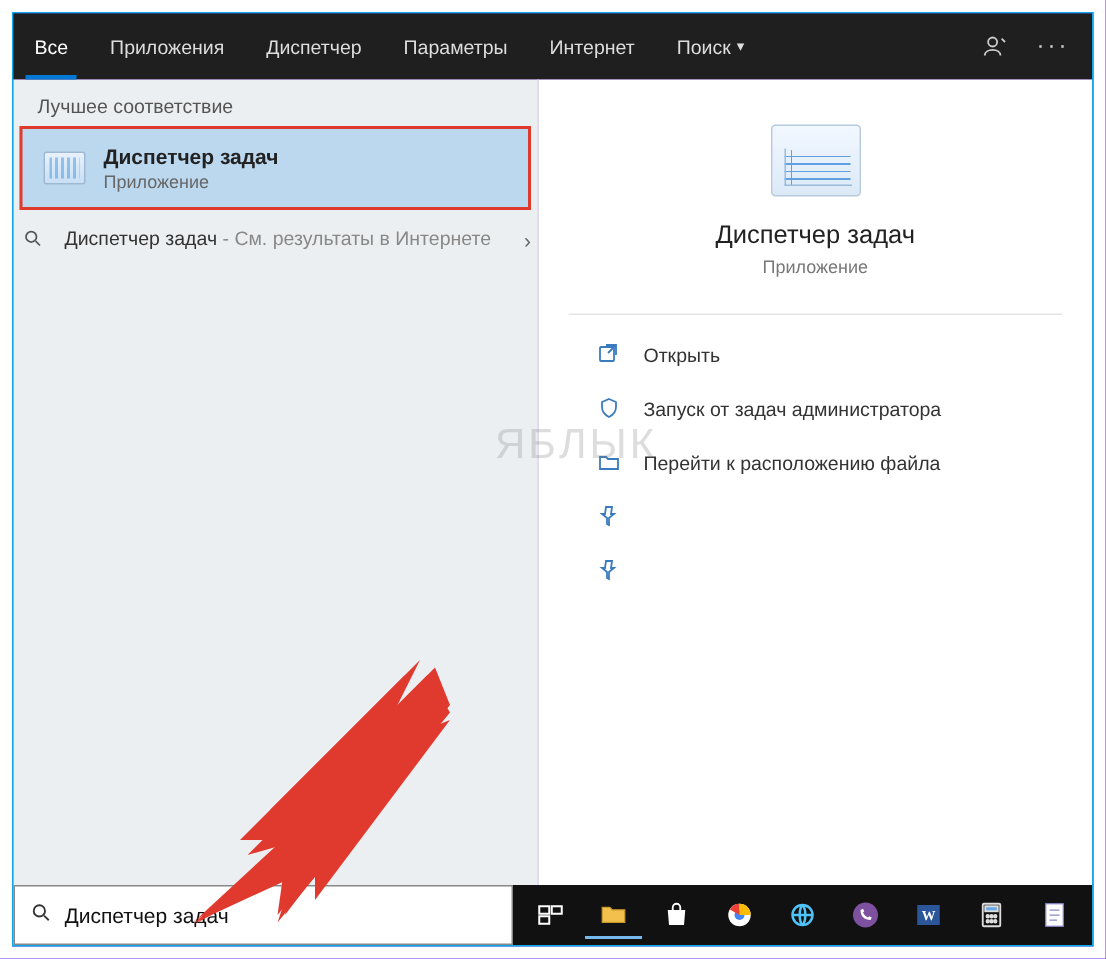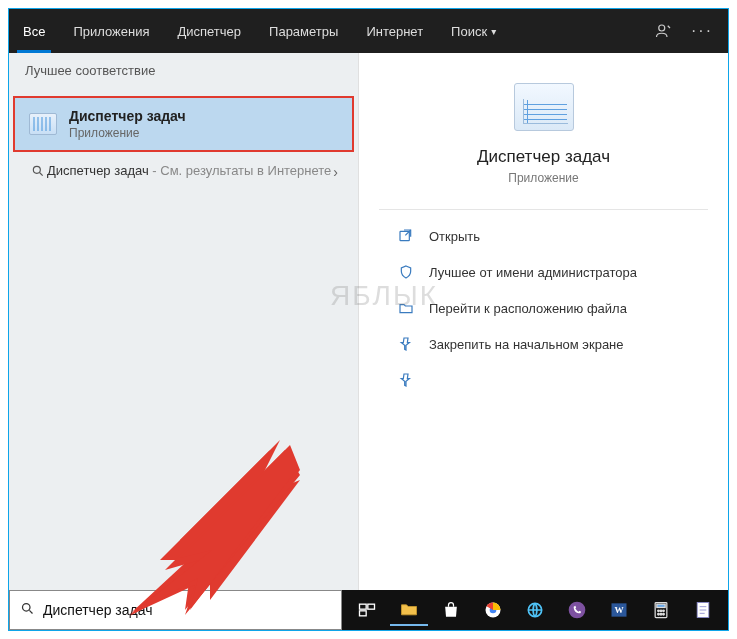--- a/index.html
+++ b/index.html
@@ -66,21 +66,21 @@
     border-right: 1px solid #e0e0e0;
   }
   .right {
     flex: 1;
     background: #fff;
     display: flex;
     flex-direction: column;
     padding-top: 20px;
   }
   .section-label {
-    padding: 10px 16px 18px 16px;
+    padding: 10px 16px 6px 16px;
     color: #555;
     font-size: 13px;
   }
   .result {
     display: flex;
     align-items: center;
     padding: 10px 14px;
     gap: 12px;
     cursor: pointer;
   }
@@ -102,21 +102,22 @@
     background: repeating-linear-gradient(90deg,#4393db 0 2px, transparent 2px 4px);
     opacity: .5;
   }
   .result .text { display:flex; flex-direction:column; }
   .result .title { font-weight: 600; color: #222; font-size: 14px; }
   .result .subtitle { color: #666; font-size: 12px; margin-top: 2px; }
 
   .web-result {
     display:flex;
     align-items:flex-start;
-    padding: 10px 20px;
+    padding: 10px 4px;
+    gap: 12px;
     cursor:pointer;
   }
   .web-result .search-ico { width:18px; text-align:center; color:#555; font-size:14px; margin-top:2px;}
   .web-result .text { flex:1; color:#333; font-size:13px; line-height:1.4; }
   .web-result .text .grey { color:#888; }
   .web-result .chev { color:#666; align-self:center; font-size:14px; }
 
   
   .preview {
     display:flex;
@@ -301,39 +302,38 @@
           </span>
           <span>Открыть</span>
         </div>
 
         <div class="action">
           <span class="aicon">
             <svg viewBox="0 0 24 24" fill="none" stroke="#3a7bbf" stroke-width="1.8">
                 <path d="M12 3l7 3v5c0 5-3 8-7 10-4-2-7-5-7-10V6z"></path>
               </svg>
           </span>
-          <span>Лучшее от имени администратора</span>
+          <span>Запуск от задач администратора</span>
         </div>
 
         <div class="action">
           <span class="aicon">
             <svg viewBox="0 0 24 24" fill="none" stroke="#3a7bbf" stroke-width="1.8">
                 <path d="M3 7h6l2 2h10v10H3z"></path>
               </svg>
           </span>
           <span>Перейти к расположению файла</span>
         </div>
 
         <div class="action">
           <span class="aicon">
             <svg viewBox="0 0 24 24" fill="none" stroke="#3a7bbf" stroke-width="1.8">
                 <path d="M9 3h6l-1 7h3l-5 4v7l-2-1v-6l-5-4h3z"></path>
               </svg>
           </span>
-          <span>Закрепить на начальном экране</span>
         </div>
 
         <div class="action">
           <span class="aicon">
             <svg viewBox="0 0 24 24" fill="none" stroke="#3a7bbf" stroke-width="1.8">
                 <path d="M9 3h6l-1 7h3l-5 4v7l-2-1v-6l-5-4h3z"></path>
               </svg>
           </span>
         </div>
 

